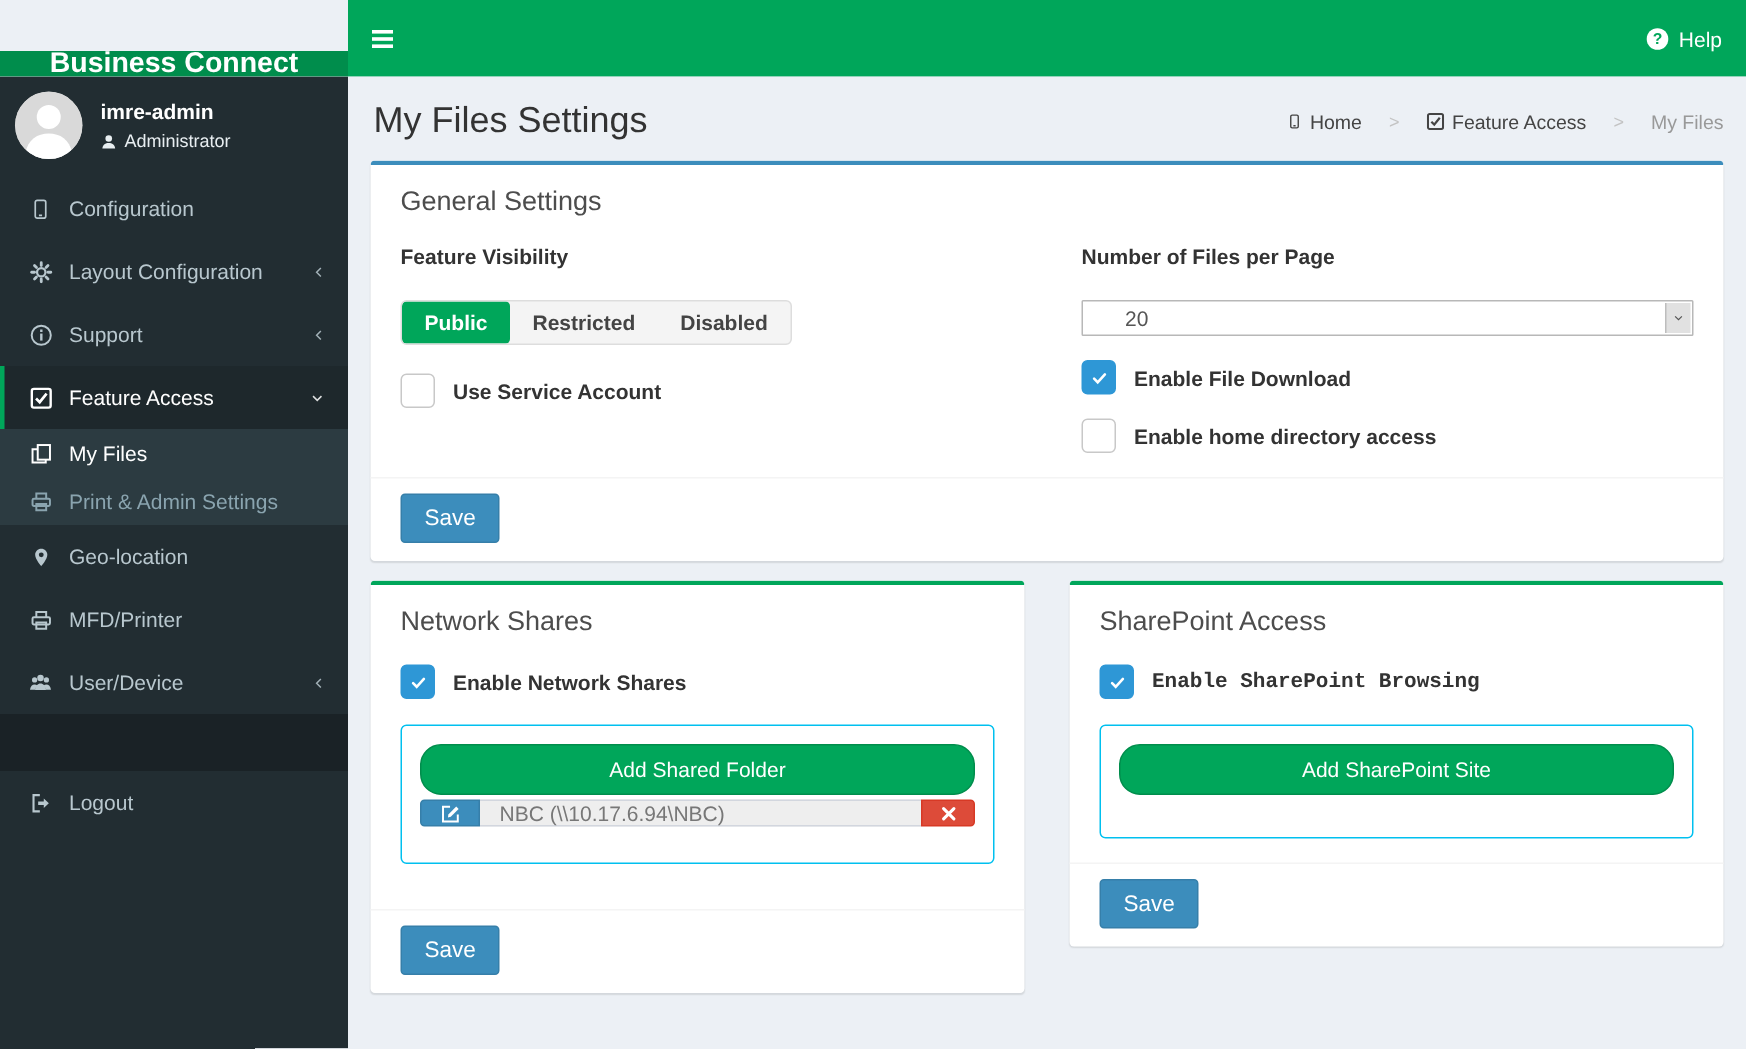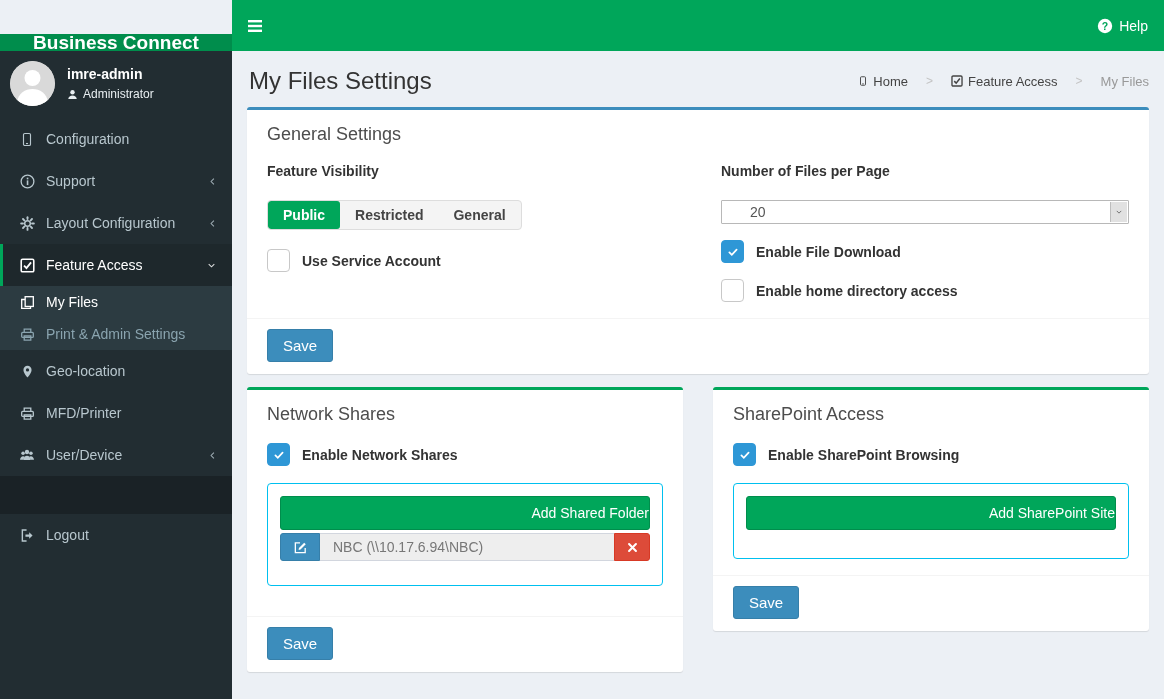--- a/index.html
+++ b/index.html
@@ -76,22 +76,22 @@
   .btn-save { background:#3c8dbc; border:1px solid #367fa9; color:#fff; font-size:15px; padding:7px 15px;
               border-radius:3px; cursor:pointer; font-family:inherit; }
 
   .row2 { display:flex; gap:30px; align-items:flex-start; }
   .row2 .panel { width:436px; flex:0 0 436px; margin-bottom:0; }
 
   .cyan-box { border:1px solid #00c0ef; border-radius:4px; padding:12px; margin-top:17px; }
   .cyan-box.tall { padding-bottom:24px; }
   .cyan-box.short { padding-bottom:28px; }
   .btn-add { display:block; width:100%; background:#00a65a; border:1px solid #008d4c; color:#fff;
-             font-size:14px; padding:8px 0; text-align:right; border-radius:3px; cursor:pointer; font-family:inherit; }
-  .share-row { display:flex; height:28px; margin-top:3px; }
+             font-size:14px; padding:8px 12px; text-align:center; border-radius:14px; cursor:pointer; font-family:inherit; }
+  .share-row { display:flex; height:18px; margin-top:3px; }
   .btn-edit { width:40px; background:#3c8dbc; border:1px solid #367fa9; border-radius:3px 0 0 3px; color:#fff;
               display:flex; align-items:center; justify-content:center; cursor:pointer; }
   .share-name { flex:1; background:#eee; border-top:1px solid #d2d6de; border-bottom:1px solid #d2d6de;
                 color:#777; font-size:14px; display:flex; align-items:center; padding-left:13px; }
   .btn-del { width:36px; background:#dd4b39; border:1px solid #d73925; border-radius:0 3px 3px 0; color:#fff;
              display:flex; align-items:center; justify-content:center; cursor:pointer; }
 
   .ns-spacer { height:14px; }
   svg { display:block; }
 </style>
@@ -152,53 +152,53 @@
 
       <ul class="menu">
         <li class="menu-item">
           <span class="mi-icon">
             <svg width="14" height="15" viewBox="0 0 16 16">
                 <rect x="4" y="1.2" width="8" height="13.6" rx="1.5" fill="none" stroke="currentColor" stroke-width="1.3"></rect>
                 <line x1="6.8" y1="12.6" x2="9.2" y2="12.6" stroke="currentColor" stroke-width="1.3"></line>
               </svg>
           </span>
           <span>Configuration</span>
-        </li>
-        <li class="menu-item">
-          <span class="mi-icon">
-            <svg width="15" height="15" viewBox="0 0 16 16">
-                <circle cx="8" cy="8" r="6.8" fill="none" stroke="currentColor" stroke-width="1.4"></circle>
-                <rect x="7.2" y="6.8" width="1.7" height="5" fill="currentColor"></rect>
-                <rect x="7.2" y="3.9" width="1.7" height="1.8" fill="currentColor"></rect>
-              </svg>
-          </span>
-          <span>Support</span>
-          <span class="chev">
-            <svg width="9" height="11" viewBox="0 0 16 16">
-                <path d="M10.5 3L5.5 8l5 5" fill="none" stroke="currentColor" stroke-width="1.8"></path>
-              </svg>
-          </span>
         </li>
         <li class="menu-item">
           <span class="mi-icon">
             <svg width="15" height="15" viewBox="0 0 16 16" stroke="currentColor" stroke-linecap="round">
                 <circle cx="8" cy="8" r="3" fill="none" stroke-width="1.6"></circle>
                 <g stroke-width="2">
                   <line x1="8" y1="1.2" x2="8" y2="3.2"></line>
                   <line x1="8" y1="12.8" x2="8" y2="14.8"></line>
                   <line x1="1.2" y1="8" x2="3.2" y2="8"></line>
                   <line x1="12.8" y1="8" x2="14.8" y2="8"></line>
                   <line x1="3.2" y1="3.2" x2="4.6" y2="4.6"></line>
                   <line x1="11.4" y1="11.4" x2="12.8" y2="12.8"></line>
                   <line x1="12.8" y1="3.2" x2="11.4" y2="4.6"></line>
                   <line x1="3.2" y1="12.8" x2="4.6" y2="11.4"></line>
                 </g>
               </svg>
           </span>
           <span>Layout Configuration</span>
+          <span class="chev">
+            <svg width="9" height="11" viewBox="0 0 16 16">
+                <path d="M10.5 3L5.5 8l5 5" fill="none" stroke="currentColor" stroke-width="1.8"></path>
+              </svg>
+          </span>
+        </li>
+        <li class="menu-item">
+          <span class="mi-icon">
+            <svg width="15" height="15" viewBox="0 0 16 16">
+                <circle cx="8" cy="8" r="6.8" fill="none" stroke="currentColor" stroke-width="1.4"></circle>
+                <rect x="7.2" y="6.8" width="1.7" height="5" fill="currentColor"></rect>
+                <rect x="7.2" y="3.9" width="1.7" height="1.8" fill="currentColor"></rect>
+              </svg>
+          </span>
+          <span>Support</span>
           <span class="chev">
             <svg width="9" height="11" viewBox="0 0 16 16">
                 <path d="M10.5 3L5.5 8l5 5" fill="none" stroke="currentColor" stroke-width="1.8"></path>
               </svg>
           </span>
         </li>
         <li class="menu-item active">
           <span class="mi-icon">
             <svg width="15" height="15" viewBox="0 0 16 16">
                 <rect x="1.3" y="1.3" width="13.4" height="13.4" rx="1.5" fill="none" stroke="currentColor" stroke-width="1.7"></rect>
@@ -314,21 +314,21 @@
 
       <div class="panel panel-blue">
         <div class="panel-body" style="min-height:205px;">
           <h2 class="panel-title">General Settings</h2>
           <div class="form-row">
             <div class="col">
               <div class="field-label">Feature Visibility</div>
               <div class="btn-group">
                 <button class="btn-toggle active">Public</button>
                 <button class="btn-toggle">Restricted</button>
-                <button class="btn-toggle">General</button>
+                <button class="btn-toggle">Disabled</button>
               </div>
               <div class="checkbox-row">
                 <span class="checkbox"></span>
                 <span class="checkbox-label">Use Service Account</span>
               </div>
             </div>
             <div class="col">
               <div class="field-label">Number of Files per Page</div>
               <div class="select-box">
                 <span>20</span>
@@ -395,21 +395,21 @@
             <div class="ns-spacer"></div>
           </div>
           <div class="panel-footer">
             <button class="btn-save">Save</button>
           </div>
         </div>
 
         <div class="panel panel-green">
           <div class="panel-body">
             <h2 class="panel-title">SharePoint Access</h2>
-            <div class="checkbox-row" style="margin-top:0;">
+            <div class="checkbox-row" style="margin-top:0;font-family:Liberation Mono, monospace;">
               <span class="checkbox checked">
                 <svg width="14" height="12" viewBox="0 0 16 16">
                     <path d="M3.2 8.6l3.2 3.2 6.4-7" fill="none" stroke="#fff" stroke-width="2.3" stroke-linecap="round"></path>
                   </svg>
               </span>
               <span class="checkbox-label">Enable SharePoint Browsing</span>
             </div>
             <div class="cyan-box short">
               <button class="btn-add">Add SharePoint Site</button>
             </div>

